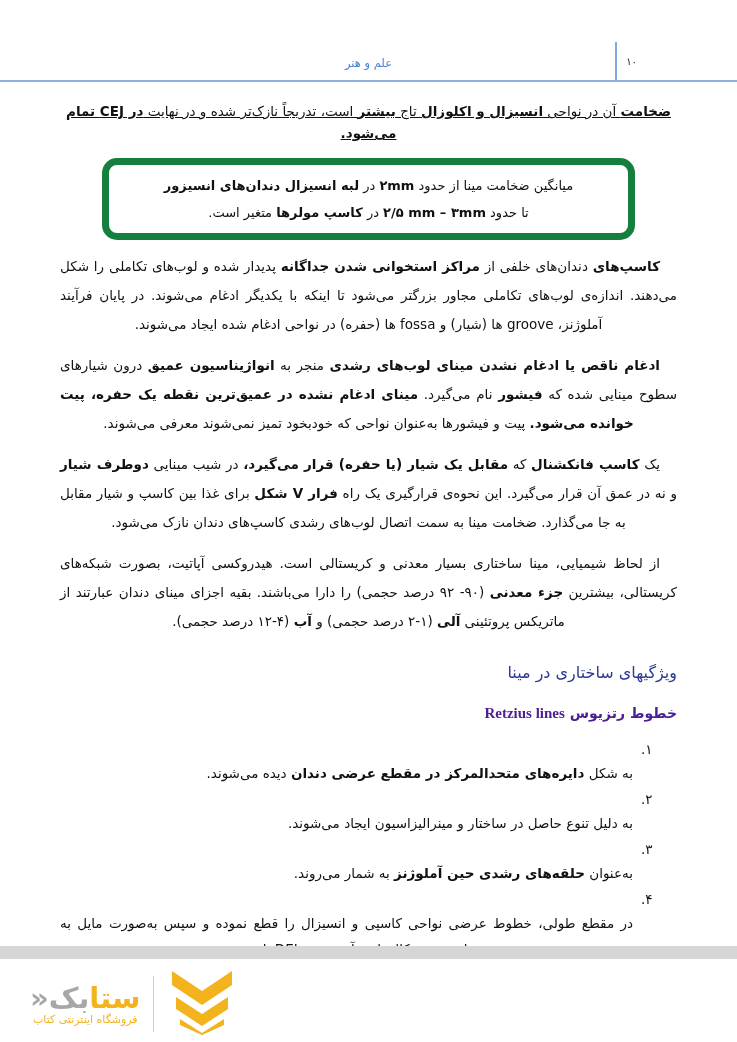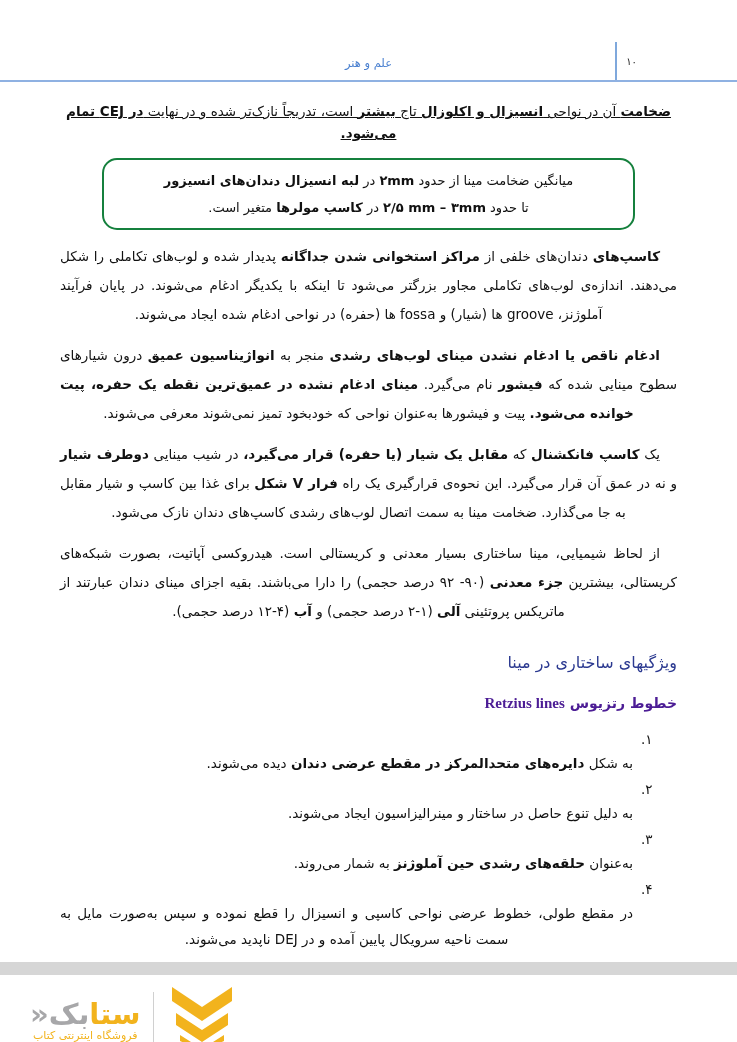--- a/index.html
+++ b/index.html
@@ -14,35 +14,35 @@
   .page-number{position:absolute;right:100px;top:16px;font-size:10px;color:#222;}
   .journal-title{position:absolute;left:0;right:0;top:16px;text-align:center;font-size:11.5px;color:#4a80d0;}
   .header-rule{position:absolute;top:80px;left:0;right:0;height:2px;background:#8fb1e2;}
   
   .content{position:absolute;top:84px;right:60px;left:60px;direction:rtl;}
   .para{font-size:13.5px;line-height:29px;text-align:justify;text-align-last:center;text-indent:17px;margin:12px 0 0 0;}
   .intro{font-size:13.5px;line-height:22px;text-align:center;margin-top:16px;text-indent:0;text-decoration:underline;}
   .b{font-weight:bold;}
   
   .note-box{
-    margin:13px 42px 4px 42px;border:2px solid #15803d;border-radius:15px;
+    margin:13px 42px 4px 42px;border:7px solid #15803d;border-radius:15px;
     padding:7px 10px;text-align:center;font-size:13px;line-height:27px;
   }
   
   .section-title{margin-top:27px;font-size:16px;font-weight:normal;color:#2b3990;text-align:right;}
   .sub-title{margin-top:23px;font-size:14px;font-weight:bold;color:#4c1d95;text-align:right;}
   .sub-title .latin{font-family:"Liberation Serif","DejaVu Serif",serif;font-size:15px;}
   
   .rz-list{margin-top:11px;padding-right:10px;}
   .rz-item{font-size:13.5px;line-height:26px;text-align:right;display:flex;direction:rtl;}
   .rz-item .num{width:26px;flex:0 0 26px;text-align:left;padding-left:8px;}
   .rz-item .itxt{flex:1;margin-top:24px;}
   .rz-item.wrap .itxt{text-align:justify;text-align-last:center;}
   
-  .footer{position:absolute;left:0;right:0;bottom:0;height:80px;background:#ffffff;}
+  .footer{position:absolute;left:0;right:0;bottom:0;height:96px;background:#ffffff;}
   .footer-strip{height:13px;background:#d6d6d6;}
   .footer-row{display:flex;justify-content:space-between;align-items:center;padding:10px 38px 0 30px;}
   .brand{display:flex;align-items:center;gap:12px;}
   .wordmark-col{display:flex;flex-direction:column;align-items:center;}
   .wordmark{direction:rtl;font-size:29px;font-weight:bold;line-height:30px;letter-spacing:-1px;}
   .wm-yellow{color:#f2b31d;}
   .wm-gray{color:#a7a7a9;}
   .wm-arrow{color:#a7a7a9;font-weight:bold;}
   .tagline{font-size:11px;color:#f2b31d;margin-top:0;}
   .v-divider{width:1px;height:56px;background:#d0d0d0;}

